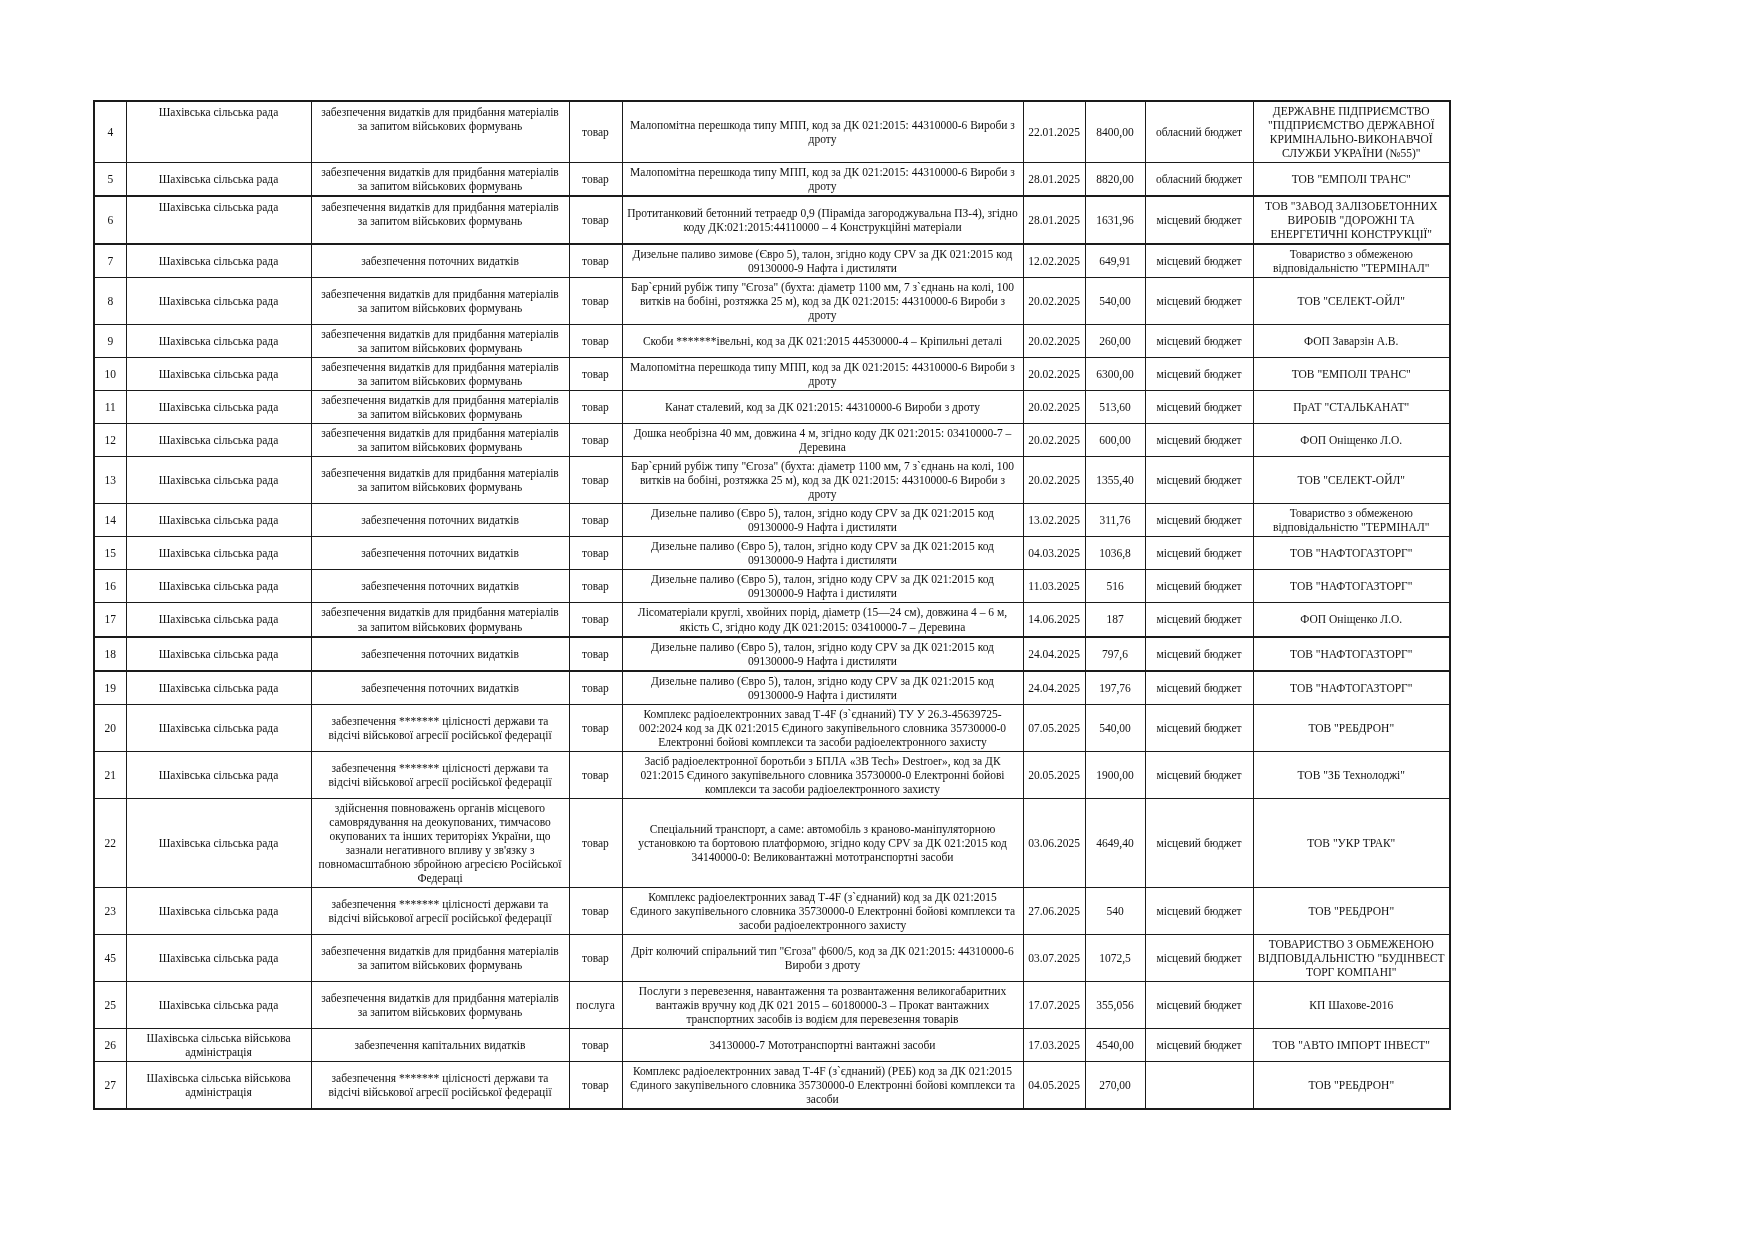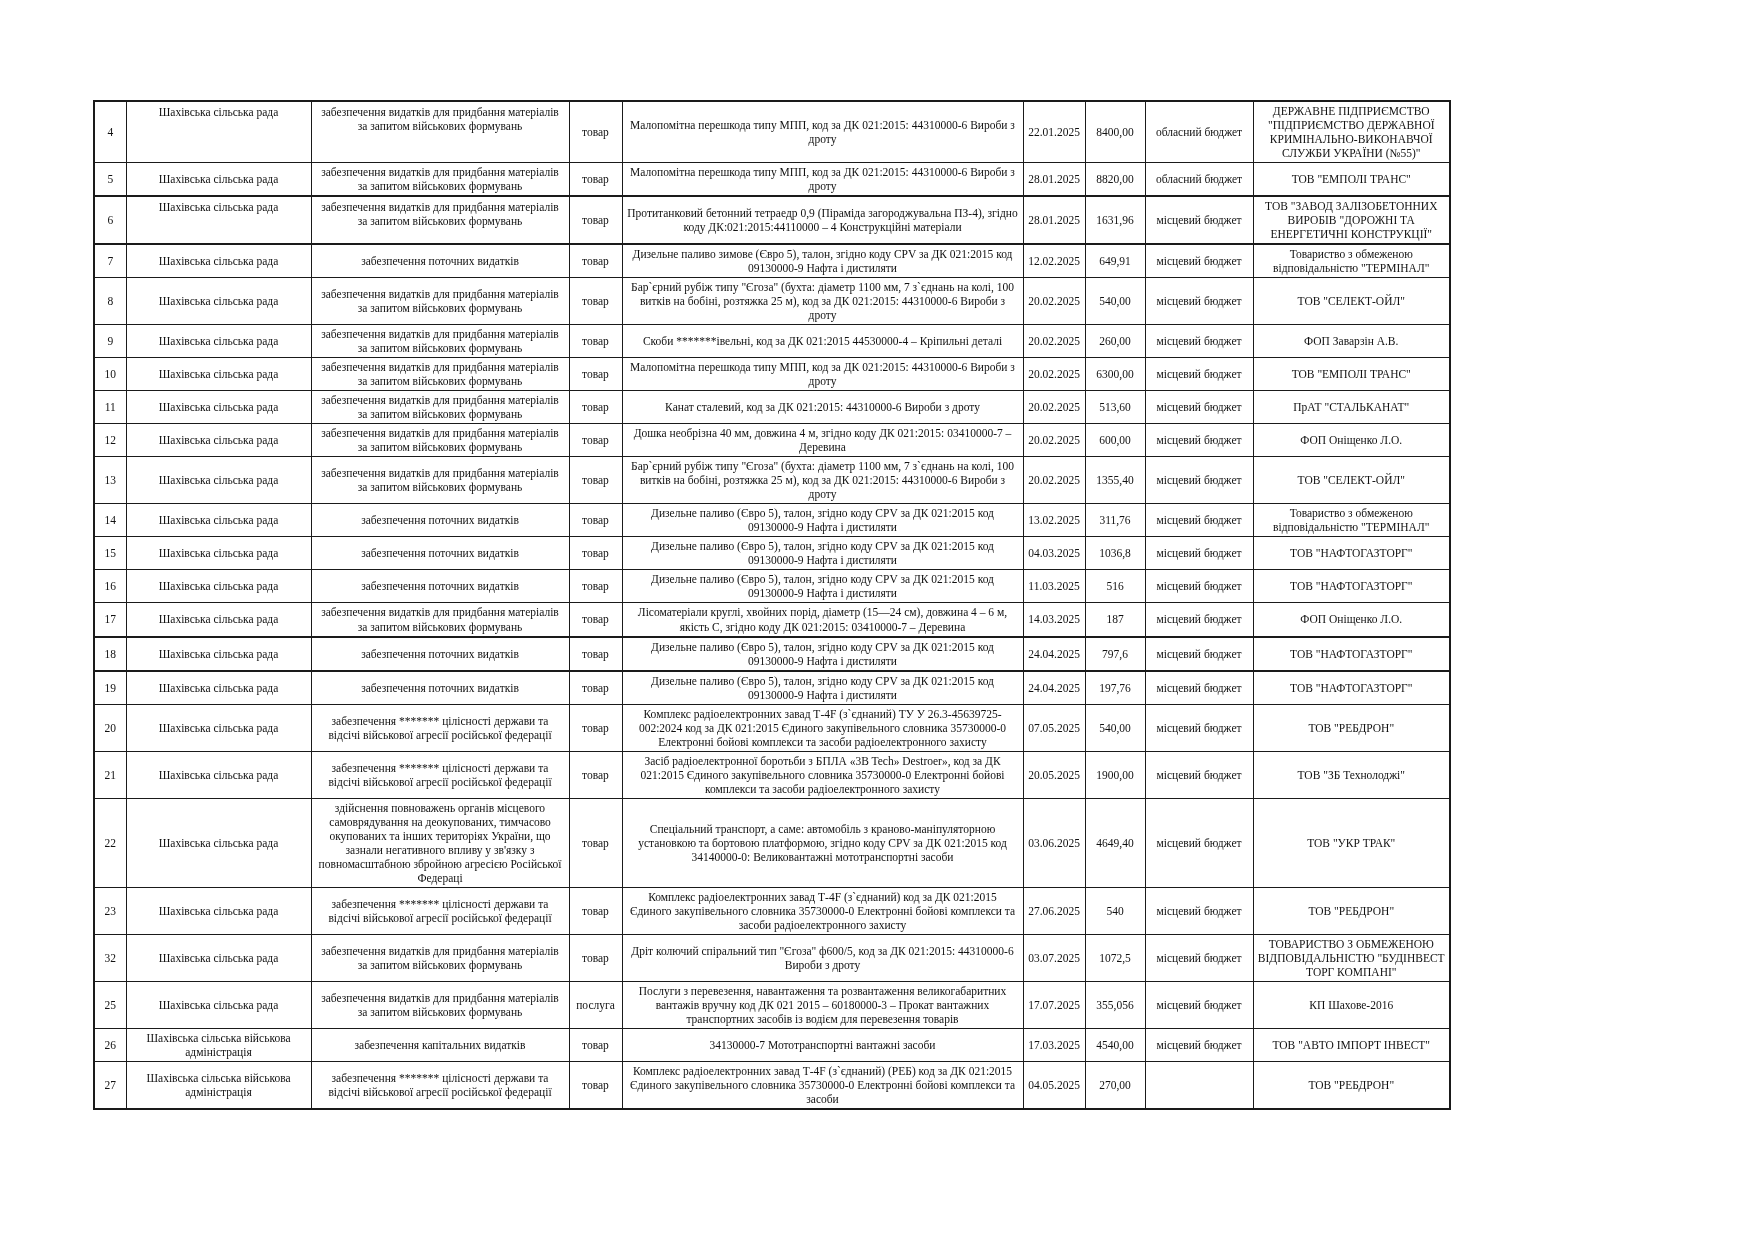--- a/index.html
+++ b/index.html
@@ -226,21 +226,21 @@
             <td class="col-amount">516</td>
             <td class="col-budget">місцевий бюджет</td>
             <td class="col-supplier">ТОВ "НАФТОГАЗТОРГ"</td>
           </tr>
           <tr>
             <td class="col-num">17</td>
             <td class="col-org">Шахівська сільська рада</td>
             <td class="col-purpose">забезпечення  видатків для придбання матеріалів за запитом військових формувань</td>
             <td class="col-type">товар</td>
             <td class="col-description">Лісоматеріали круглі, хвойних порід, діаметр (15—24 см), довжина 4 – 6 м, якість С, згідно коду ДК 021:2015: 03410000-7 – Деревина</td>
-            <td class="col-date">14.03.2025</td>
+            <td class="col-date">14.06.2025</td>
             <td class="col-amount">187</td>
             <td class="col-budget">місцевий бюджет</td>
             <td class="col-supplier">ФОП Оніщенко Л.О.</td>
           </tr>
           <tr>
             <td class="col-num">18</td>
             <td class="col-org">Шахівська сільська рада</td>
             <td class="col-purpose">забезпечення поточних видатків</td>
             <td class="col-type">товар</td>
             <td class="col-description">Дизельне паливо (Євро 5), талон, згідно коду CPV за ДК 021:2015 код 09130000-9 Нафта і дистиляти</td>
@@ -298,21 +298,21 @@
             <td class="col-org">Шахівська сільська рада</td>
             <td class="col-purpose">забезпечення ******* цілісності держави та відсічі військової агресії російської федерації</td>
             <td class="col-type">товар</td>
             <td class="col-description">Комплекс радіоелектронних завад Т-4F (з`єднаний) код за ДК 021:2015 Єдиного закупівельного словника 35730000-0 Електронні бойові комплекси та засоби радіоелектронного захисту</td>
             <td class="col-date">27.06.2025</td>
             <td class="col-amount">540</td>
             <td class="col-budget">місцевий бюджет</td>
             <td class="col-supplier">ТОВ "РЕБДРОН"</td>
           </tr>
           <tr>
-            <td class="col-num">32</td>
+            <td class="col-num">45</td>
             <td class="col-org">Шахівська сільська рада</td>
             <td class="col-purpose">забезпечення  видатків для придбання матеріалів за запитом військових формувань</td>
             <td class="col-type">товар</td>
             <td class="col-description">Дріт колючий спіральний тип "Єгоза" ф600/5, код за ДК 021:2015: 44310000-6 Вироби з дроту</td>
             <td class="col-date">03.07.2025</td>
             <td class="col-amount">1072,5</td>
             <td class="col-budget">місцевий бюджет</td>
             <td class="col-supplier">ТОВАРИСТВО З ОБМЕЖЕНОЮ ВІДПОВІДАЛЬНІСТЮ "БУДІНВЕСТ ТОРГ КОМПАНІ"</td>
           </tr>
           <tr>

